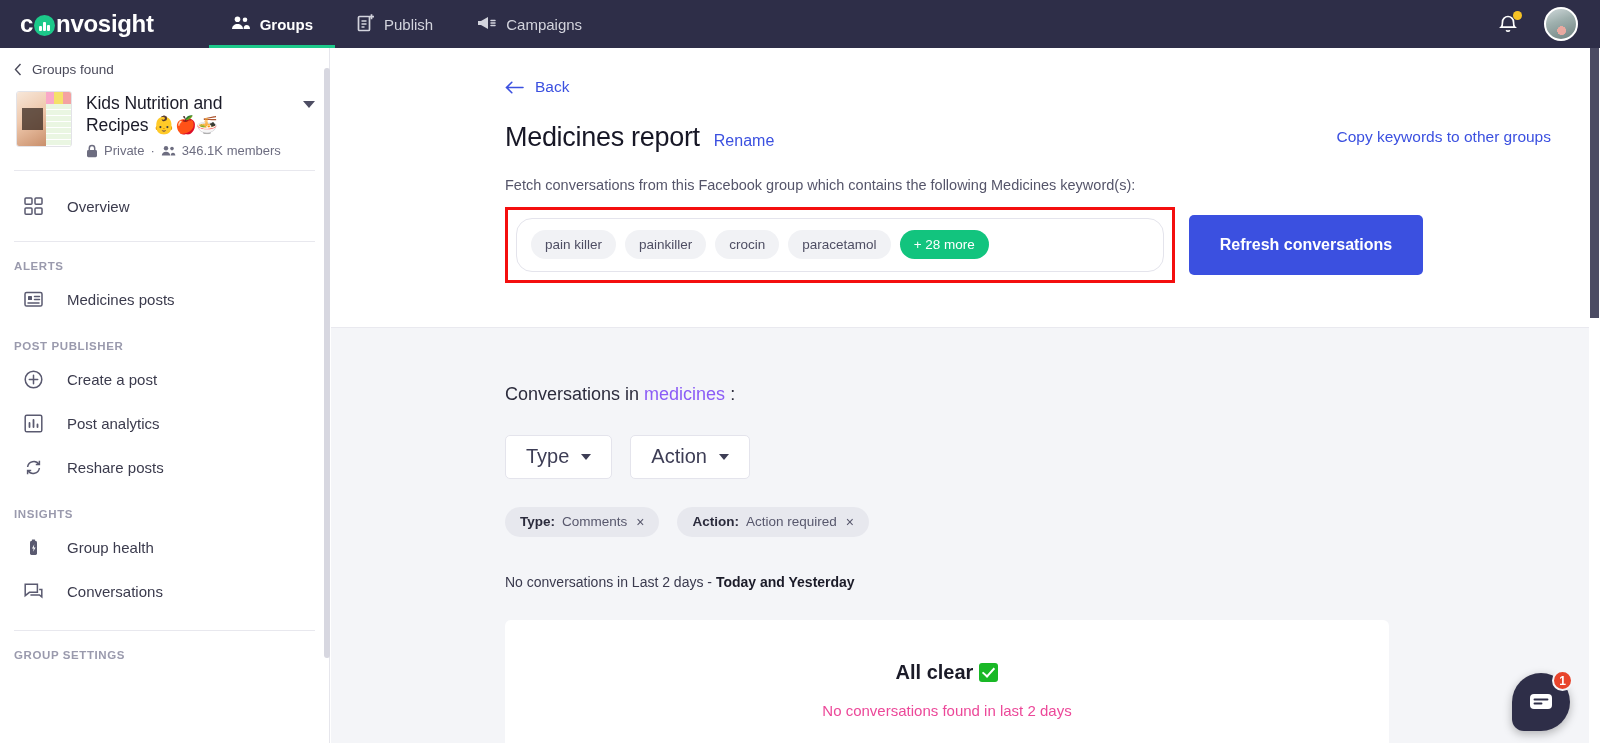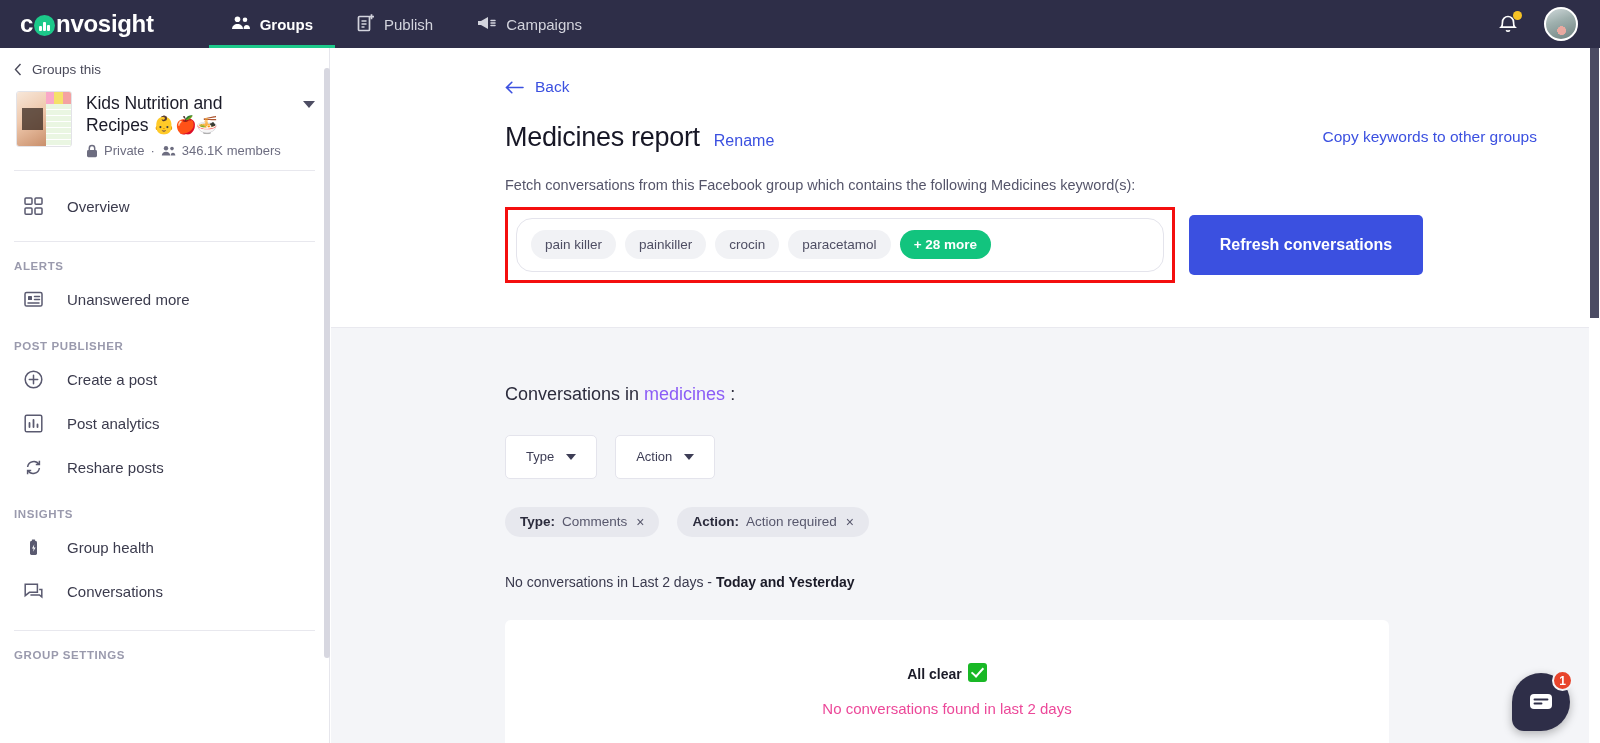--- a/index.html
+++ b/index.html
@@ -143,21 +143,21 @@
   
   .main {
     position: absolute; top: 48px; left: 331px;
     width: 1258px; height: 695px;
     background: #f4f5f8; overflow: hidden;
   }
   .panel-white {
     background: #ffffff; border-bottom: 1px solid #e9e9ef;
     padding: 30px 0 44px 0;
   }
-  .inner { padding-left: 174px; padding-right: 52px; }
+  .inner { padding-left: 174px; padding-right: 38px; }
 
   .back {
     display: inline-flex; align-items: center; gap: 11px;
     color: #3b50e0; font-size: 15.5px; cursor: pointer;
   }
   .title-row {
     display: flex; align-items: baseline; margin-top: 24px;
   }
   .rep-title { font-size: 27px; color: #171726; font-weight: 400; letter-spacing: -.3px; }
   .rename { margin-left: 14px; font-size: 16px; color: #3b50e0; cursor: pointer; }
@@ -175,59 +175,59 @@
   .kw-box {
     flex: 1; margin: 8px; background: #ffffff;
     border: 1px solid #e4e4ec; border-radius: 16px;
     min-height: 54px; display: flex; align-items: center;
     gap: 9px; padding: 9px 14px; flex-wrap: wrap;
   }
   .kw-chip {
     background: #f1f2f5; color: #4e4e63; border-radius: 15px;
     padding: 7px 14px; font-size: 13.5px; cursor: pointer;
   }
-  .kw-chip.more { background: #12c47e; color: #ffffff; font-weight: 700; }
+  .kw-chip.more { background: #12c47e; color: #ffffff; font-weight: 400; }
   .refresh-btn {
     margin-left: 14px; background: #3b50e0; color: #ffffff;
     border: none; border-radius: 5px; width: 234px; height: 60px;
     font-size: 16px; font-weight: 700; cursor: pointer; align-self: center;
     font-family: "Liberation Sans", sans-serif;
   }
 
   
   .panel-grey { padding: 56px 0 0 0; }
   .conv-head { font-size: 18px; color: #2c2c3d; }
   .conv-head b { font-weight: 400; color: #8b5cf6; }
 
   .filters { display: flex; gap: 18px; margin-top: 30px; }
   .filter-btn {
     background: #ffffff; border: 1px solid #e4e4ec; border-radius: 5px;
     height: 44px; padding: 0 20px; display: inline-flex; align-items: center;
-    gap: 12px; font-size: 13px; color: #3d3d55; cursor: pointer;
+    gap: 12px; font-size: 20px; color: #3d3d55; cursor: pointer;
     font-family: "Liberation Sans", sans-serif;
   }
   .tri { width:0;height:0;border-left:5px solid transparent;border-right:5px solid transparent;border-top:6px solid #3d3d55; }
 
   .chips { display: flex; gap: 18px; margin-top: 28px; }
   .chip {
     background: #e7e8ee; border-radius: 16px; height: 30px;
     display: inline-flex; align-items: center; gap: 7px;
     padding: 0 15px; font-size: 13.5px; color: #57576c; cursor: pointer;
   }
   .chip b { color: #2b2b3c; font-weight: 700; }
   .chip .x { font-size: 14px; color: #57576c; margin-left: 2px; }
 
   .noconv { margin-top: 37px; font-size: 14px; color: #3a3a4e; }
   .noconv b { font-weight: 700; color: #1b1b28; }
 
   .allclear-card {
     margin-top: 30px; background: #ffffff; border-radius: 6px;
     width: 884px; height: 160px; padding-top: 40px; text-align: center;
   }
-  .ac-title { font-size: 14px; font-weight: 700; color: #1b1b28; }
+  .ac-title { font-size: 20px; font-weight: 700; color: #1b1b28; }
   .ac-check {
     display: inline-block; width: 19px; height: 19px; border-radius: 3px;
     background: #19b826; position: relative; top: 3px; margin-left: 6px;
   }
   .ac-check::after {
     content:""; position:absolute; left:6px; top:2.5px; width:5px; height:10px;
     border: solid #ffffff; border-width: 0 2.3px 2.3px 0; transform: rotate(42deg);
   }
   .ac-sub { margin-top: 18px; font-size: 15px; color: #ec4899; }
 
@@ -317,21 +317,21 @@
     <div class="avatar"></div>
   </div>
 </div>
 
 <div class="sidebar">
 
   <div class="groups-home">
     <svg width="8" height="13" viewBox="0 0 8 13" fill="none" stroke="#4a4a5a" stroke-width="1.4">
         <path d="M6.5 1 1.5 6.5l5 5.5"></path>
       </svg>
-    <span>Groups this</span>
+    <span>Groups found</span>
   </div>
 
   <div class="group-block">
     <div class="group-thumb">
       <div class="gt-left"></div>
         <div class="gt-right"></div>
     </div>
     <div class="group-meta">
       <div class="group-name">Kids Nutrition and Recipes 👶🍎🍜</div>
       <div class="group-sub">
@@ -368,21 +368,21 @@
   <div class="divider" style="margin-top:14px;"></div>
 
   <div class="sec-label">ALERTS</div>
 
   <div class="navrow">
     <svg width="19" height="17" viewBox="0 0 19 17" fill="none" stroke="#5a5a70" stroke-width="1.5">
       <rect x="1" y="1.5" width="17" height="13.5" rx="1.6"></rect>
       <rect x="4" y="5" width="4" height="4" rx="0.6" fill="#5a5a70" stroke="none"></rect>
       <path d="M10.5 5.5h5M10.5 8.5h5M4 12h11" stroke-linecap="round"></path>
     </svg>
-    <span>Unanswered more</span>
+    <span>Medicines posts</span>
   </div>
 
 
   <div class="sec-label">POST PUBLISHER</div>
 
   <div class="navrow">
     <svg width="19" height="19" viewBox="0 0 19 19" fill="none" stroke="#5a5a70" stroke-width="1.5">
       <circle cx="9.5" cy="9.5" r="8.3"></circle>
         <path d="M9.5 5.3v8.4M5.3 9.5h8.4" stroke-linecap="round"></path>
     </svg>

